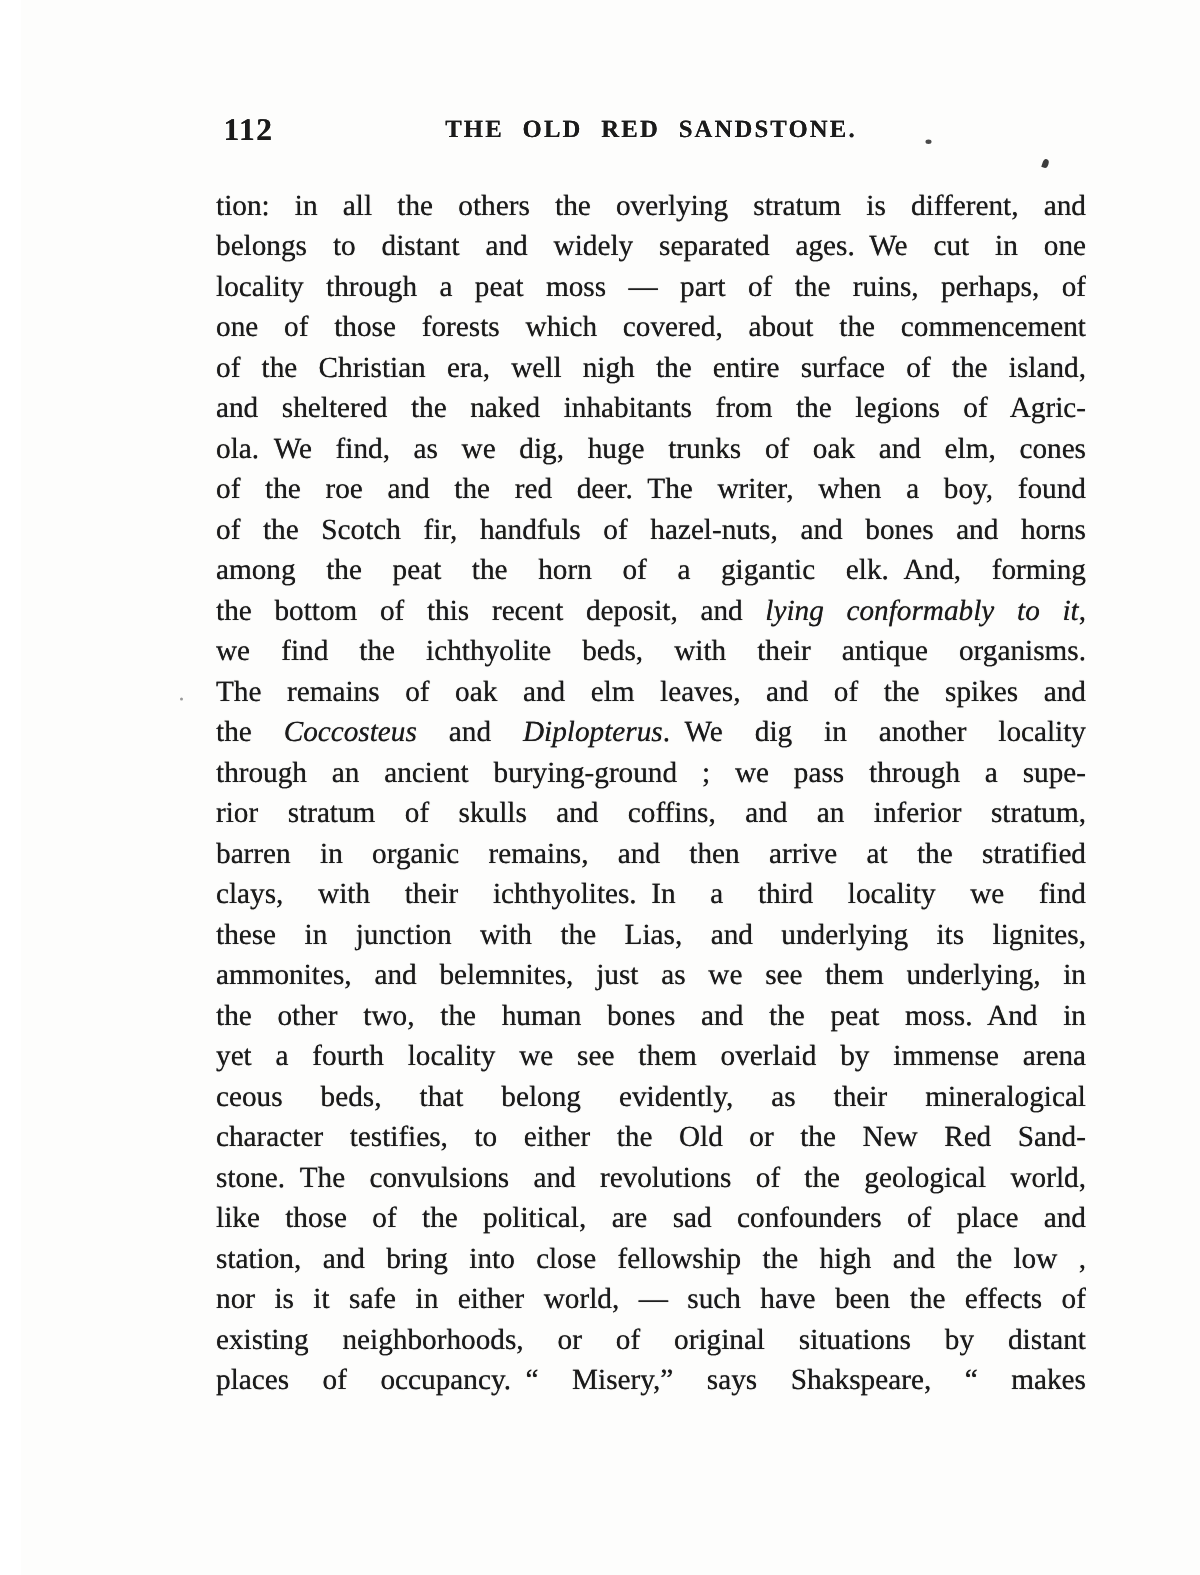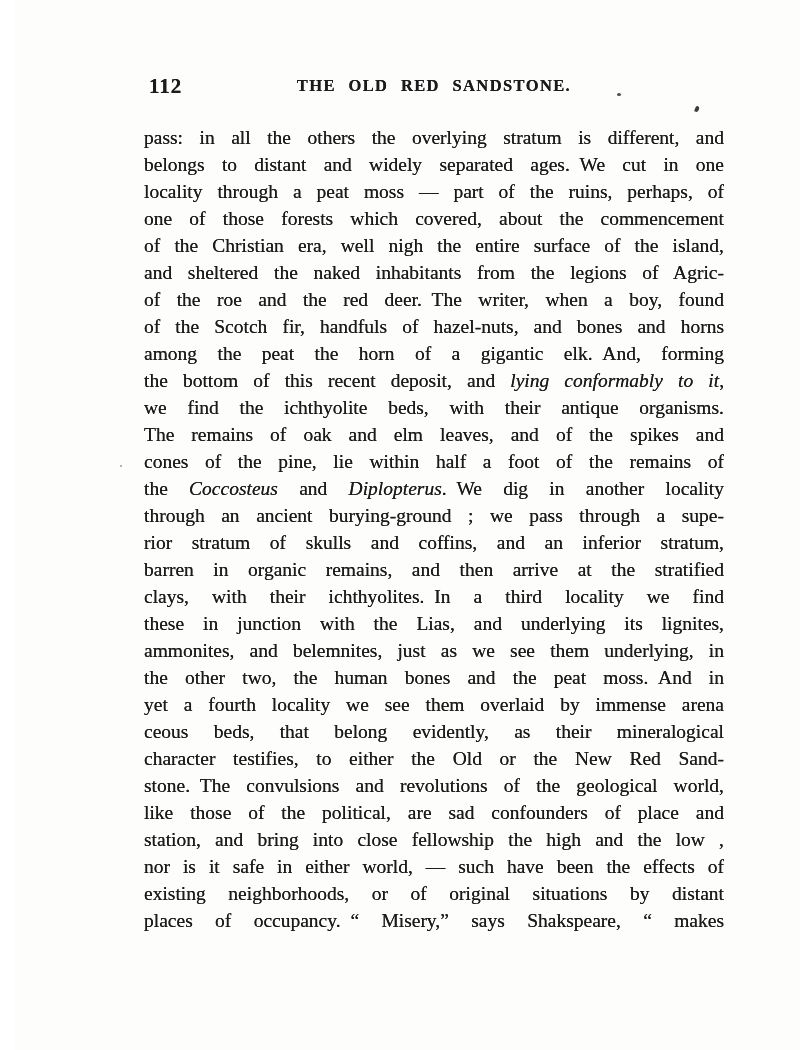--- a/index.html
+++ b/index.html
@@ -84,33 +84,33 @@
 <body>
 
 <div class="page">
 
   <div class="header-row">
     <div class="page-number">112</div>
     <div class="running-header">THE OLD RED SANDSTONE.</div>
   </div>
 
   <div class="body-text">
-      <div class="line"><span>pass: in all the others the overlying stratum is different, and</span></div>
+      <div class="line"><span>tion: in all the others the overlying stratum is different, and</span></div>
       <div class="line"><span>belongs to distant and widely separated ages. We cut in one</span></div>
       <div class="line"><span>locality through a peat moss — part of the ruins, perhaps, of</span></div>
       <div class="line"><span>one of those forests which covered, about the commencement</span></div>
       <div class="line"><span>of the Christian era, well nigh the entire surface of the island,</span></div>
       <div class="line"><span>and sheltered the naked inhabitants from the legions of Agric-</span></div>
+      <div class="line"><span>ola. We find, as we dig, huge trunks of oak and elm, cones</span></div>
       <div class="line"><span>of the roe and the red deer. The writer, when a boy, found</span></div>
       <div class="line"><span>of the Scotch fir, handfuls of hazel-nuts, and bones and horns</span></div>
       <div class="line"><span>among the peat the horn of a gigantic elk. And, forming</span></div>
       <div class="line"><span>the bottom of this recent deposit, and </span><i>lying conformably to it</i><span>,</span></div>
       <div class="line"><span>we find the ichthyolite beds, with their antique organisms.</span></div>
       <div class="line"><span>The remains of oak and elm leaves, and of the spikes and</span></div>
-      <div class="line"><span>cones of the pine, lie within half a foot of the remains of</span></div>
       <div class="line"><span>the </span><i>Coccosteus</i><span> and </span><i>Diplopterus</i><span>. We dig in another locality</span></div>
       <div class="line"><span>through an ancient burying-ground ; we pass through a supe-</span></div>
       <div class="line"><span>rior stratum of skulls and coffins, and an inferior stratum,</span></div>
       <div class="line"><span>barren in organic remains, and then arrive at the stratified</span></div>
       <div class="line"><span>clays, with their ichthyolites. In a third locality we find</span></div>
       <div class="line"><span>these in junction with the Lias, and underlying its lignites,</span></div>
       <div class="line"><span>ammonites, and belemnites, just as we see them underlying, in</span></div>
       <div class="line"><span>the other two, the human bones and the peat moss. And in</span></div>
       <div class="line"><span>yet a fourth locality we see them overlaid by immense arena</span></div>
       <div class="line"><span>ceous beds, that belong evidently, as their mineralogical</span></div>

